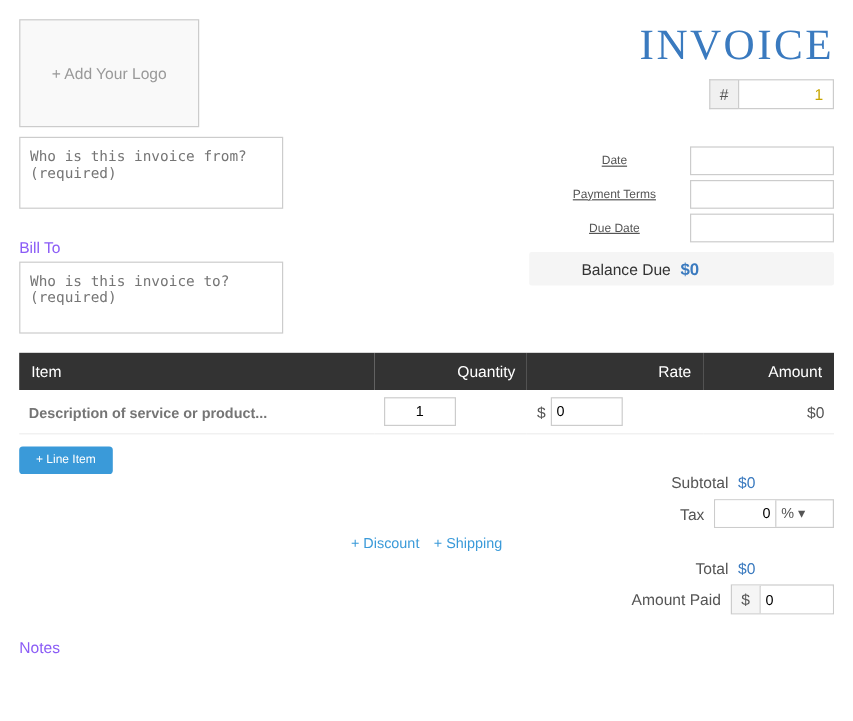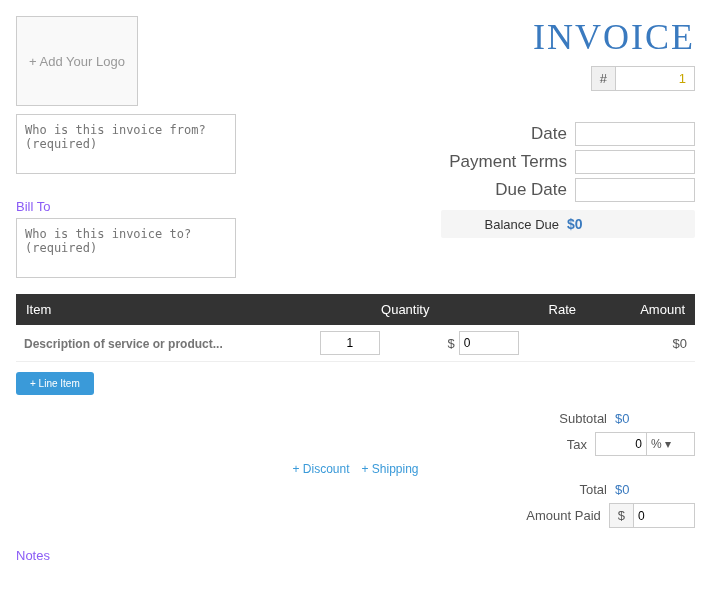--- a/index.html
+++ b/index.html
@@ -7,21 +7,21 @@
       font-family: Arial, sans-serif;
       font-size: 13px;
       background: #fff;
       color: #333;
       width: 711px;
       min-height: 601px;
       padding: 16px;
     }
 
     .logo-area {
-      width: 122px;
+      width: 150px;
       height: 90px;
       border: 1px solid #ccc;
       display: flex;
       align-items: center;
       justify-content: center;
       color: #999;
       font-size: 13px;
       cursor: pointer;
       background: #f9f9f9;
     }
@@ -103,24 +103,25 @@
     }
 
     .field-row {
       display: flex;
       align-items: center;
       justify-content: flex-end;
       gap: 8px;
     }
 
     .field-label {
-      font-size: 17px;
-      color: #555;
-      text-align: right;
+      font-size: 10px;
+      color: #555;
+      text-align: center;
       min-width: 110px;
+      text-decoration: underline;
     }
 
     .field-input {
       border: 1px solid #ccc;
       padding: 4px 6px;
       width: 120px;
       font-size: 12px;
       outline: none;
     }
 
@@ -230,21 +231,20 @@
       cursor: pointer;
       margin-top: 10px;
       border-radius: 3px;
     }
 
     
     .totals-section {
       display: flex;
       flex-direction: column;
       align-items: flex-end;
-      margin-top: 16px;
       gap: 6px;
     }
 
     .total-row {
       display: flex;
       align-items: center;
       justify-content: flex-end;
       gap: 8px;
       width: 100%;
     }

